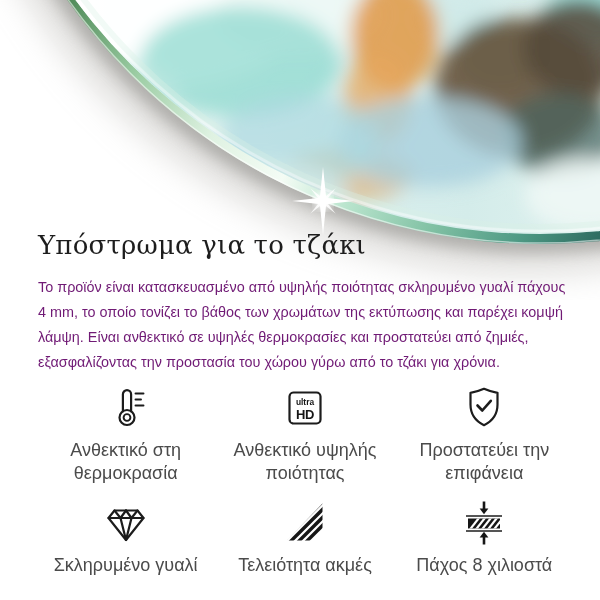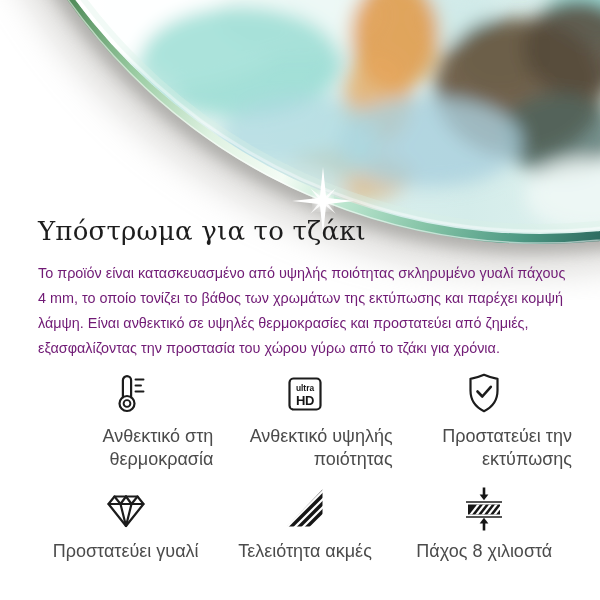--- a/index.html
+++ b/index.html
@@ -1,26 +1,26 @@
 <!DOCTYPE html>
 <html><head>
 <meta charset="utf-8">
 <style>
   html,body{margin:0;padding:0;background:#ffffff;}
   .page{position:relative;width:600px;height:600px;overflow:hidden;background:#ffffff;
         font-family:"Liberation Sans",sans-serif;}
   .hero{position:absolute;top:0;left:0;width:600px;height:300px;z-index:1;}
-  .content{position:absolute;top:215px;left:38px;width:534px;z-index:2;}
+  .content{position:absolute;top:229px;left:38px;width:534px;z-index:2;}
   .title{font-family:"DejaVu Serif","Liberation Serif",serif;font-weight:400;
          font-size:26px;line-height:1.26;color:#1d1d1d;margin:0;letter-spacing:.2px;}
   .title span{display:block;}
   .desc{margin:13px 0 0 0;font-size:14.4px;line-height:25px;color:#701a75;}
   .features{margin-top:9px;display:grid;grid-template-columns:1fr 1fr 1fr;
             row-gap:13px;column-gap:4px;}
-  .feature{display:flex;flex-direction:column;align-items:center;text-align:right;}
+  .feature{display:flex;flex-direction:column;align-items:center;text-align:center;}
   .feature-icon{height:48px;display:flex;align-items:flex-end;justify-content:center;}
   .feature-label{margin-top:7px;font-size:18px;line-height:1.3;color:#4b4b4b;}
   .ico{stroke:#1c1c1c;fill:none;stroke-width:2.2;stroke-linecap:round;stroke-linejoin:round;}
 </style>
 </head>
 <body>
 
 <div class="page">
 
   <svg class="hero" viewBox="0 0 600 300" aria-hidden="true">
@@ -143,39 +143,39 @@
 
       <div class="feature">
         <div class="feature-icon">
           <svg width="48" height="48" viewBox="0 0 48 48">
             <g class="ico" stroke-width="2.4">
               <path d="M24,4.8 C27.8,6.5 32.8,8 37.5,8.8 L37.5,20.5 C37.5,30 32,37.3 24,41.2 C16,37.3 10.5,30 10.5,20.5 L10.5,8.8 C15.2,8 20.2,6.5 24,4.8 Z"></path>
               <polyline points="17.5,21.5 22.3,26.5 30.8,16.8" stroke-width="2.6"></polyline>
             </g>
           </svg>
         </div>
-        <span class="feature-label">Προστατεύει την εκτύπωσης</span>
+        <span class="feature-label">Προστατεύει την επιφάνεια</span>
       </div>
 
       <div class="feature">
         <div class="feature-icon">
           <svg width="48" height="48" viewBox="0 0 48 48">
             <g class="ico" stroke-width="1.9">
               <path d="M12.5,11.5 H35.5 L41.5,19 L24,41 L6.5,19 Z"></path>
               <path d="M6.5,19 H41.5"></path>
               <path d="M12.5,11.5 L18.5,19"></path>
               <path d="M35.5,11.5 L29.5,19"></path>
               <path d="M24,11.5 L18.5,19"></path>
               <path d="M24,11.5 L29.5,19"></path>
               <path d="M18.5,19 L24,41"></path>
               <path d="M29.5,19 L24,41"></path>
             </g>
           </svg>
         </div>
-        <span class="feature-label">Προστατεύει γυαλί</span>
+        <span class="feature-label">Σκληρυμένο γυαλί</span>
       </div>
 
       <div class="feature">
         <div class="feature-icon">
           <svg width="48" height="48" viewBox="0 0 48 48">
             <defs>
                 <clipPath id="triClip">
                   <path d="M6,41.5 L41.5,41.5 L41.5,4.5 Z"></path>
                 </clipPath>
               </defs>

